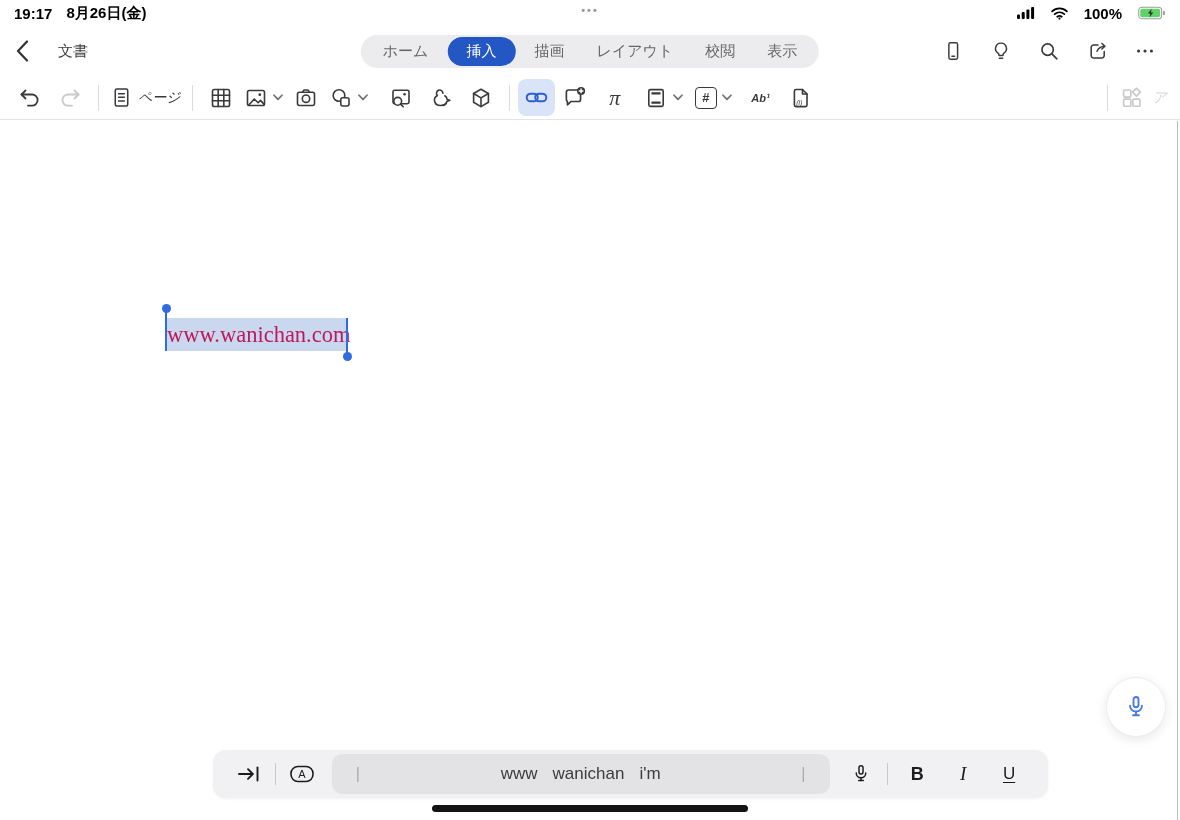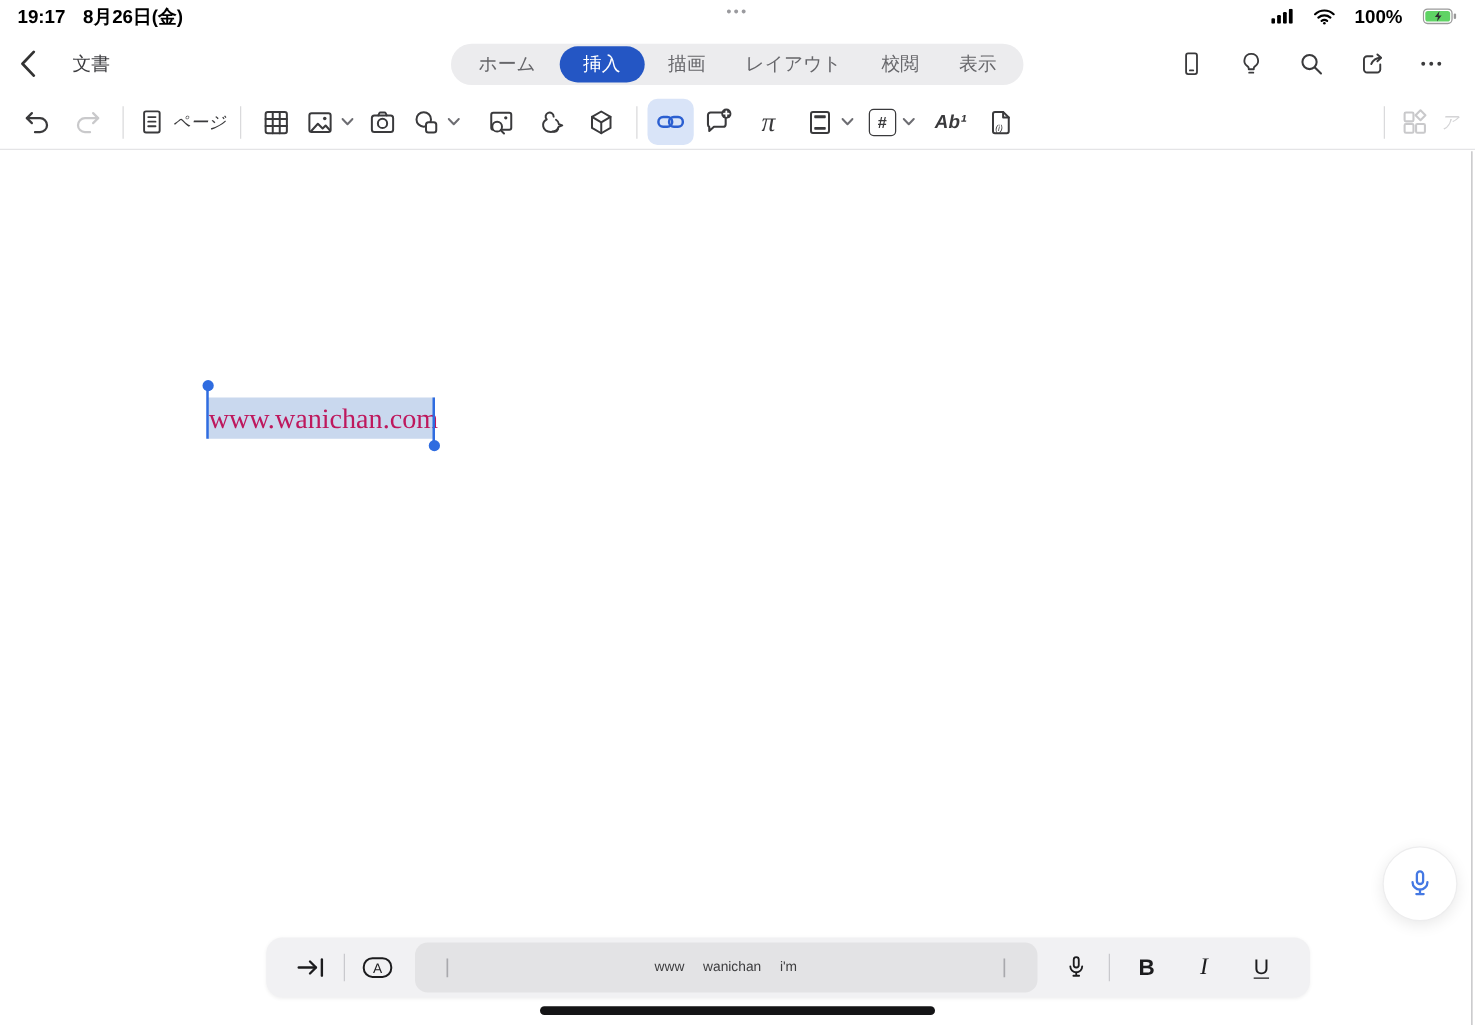--- a/index.html
+++ b/index.html
@@ -35,21 +35,21 @@
   .toolbar { position:absolute; top:76px; left:0; right:0; height:44px;
     display:flex; align-items:center; padding:0 10px; border-bottom:1px solid #e4e4e6; background:#fff; }
   .tbtn { min-width:40px; height:40px; display:flex; align-items:center; justify-content:center;
     color:#3a3a3c; gap:5px; padding:0 3px; border-radius:8px;font-style:italic; }
   .tbtn .tlabel { font-size:14px; color:#3a3a3c; white-space:nowrap; }
   .tbtn.disabled { color:#c9c9cb; }
   .tbtn.active-link { background:#d9e4f8; color:#2b5fd1; width:37px; min-width:37px; height:37px; }
   .tb-divider { width:1px; height:26px; background:#dadadc; margin:0 8px; flex:0 0 auto; }
   .chev { color:#6d6d72; }
   .glyph-pi { font-family:"Liberation Serif", serif; font-size:22px; line-height:1; color:#3a3a3c; }
-  .glyph-ab { font-size:15px; font-weight:600; color:#3a3a3c; letter-spacing:.2px; }
+  .glyph-ab { font-size:11px; font-weight:600; color:#3a3a3c; letter-spacing:.2px; }
   .pn-box { width:22px; height:22px; border:1.6px solid #3a3a3c; border-radius:4px;
     display:flex; align-items:center; justify-content:center; font-size:13px; font-weight:600; color:#3a3a3c; }
   .addin-label { font-size:14px; color:#d4d4d6; margin-left:4px; }
 
   
   .canvas { position:absolute; top:121px; left:0; right:0; bottom:0; background:#fff; }
   .edge-line { position:absolute; top:121px; bottom:0; right:2px; width:1.5px; background:#bcbcbe; }
   .sel-highlight { position:absolute; left:166px; top:197px; width:182px; height:33px; background:#c9d8ee; }
   .sel-text { position:absolute; left:167px; top:199px; font-family:"Liberation Serif", serif;
     font-size:22.5px; color:#be185d; white-space:nowrap; line-height:30px; }
@@ -67,21 +67,21 @@
 
   
   .kb-bar { position:absolute; left:213px; top:750px; width:835px; height:48px;
     background:#f1f1f3; border-radius:13px; display:flex; align-items:center; padding:0 16px;
     box-shadow:0 1px 3px rgba(0,0,0,.06); }
   .kb-icon-btn { width:40px; height:40px; display:flex; align-items:center; justify-content:center; color:#1c1c1e; }
   .kb-divider { width:1px; height:22px; background:#c9c9cd; margin:0 6px; }
   .candidate-field { margin-left:10px; width:499px; height:40px; background:#e3e3e5; border-radius:10px;
     display:flex; align-items:center; padding:0 24px; }
   .cand-sep { color:#a9a9ad; font-size:16px; }
-  .cand-center { flex:1; display:flex; justify-content:center; gap:15px; font-size:11px; color:#3c3c3e; }
+  .cand-center { flex:1; display:flex; justify-content:center; gap:15px; font-size:17px; color:#3c3c3e; }
   .fmt-b { font-weight:700; font-size:18px; color:#1c1c1e; }
   .fmt-i { font-family:"Liberation Serif", serif; font-style:italic; font-size:19px; color:#1c1c1e; }
   .fmt-u { font-size:17px; text-decoration:underline; text-underline-offset:3px; color:#1c1c1e; }
   .fmt-btn { width:46px; height:40px; display:flex; align-items:center; justify-content:center; }
   .kb-mic { margin-left:12px; }
 
   .home-indicator { position:absolute; left:432px; top:805px; width:316px; height:7px; border-radius:3.5px; background:#141416; }
 </style>
 </head>
 <body>

